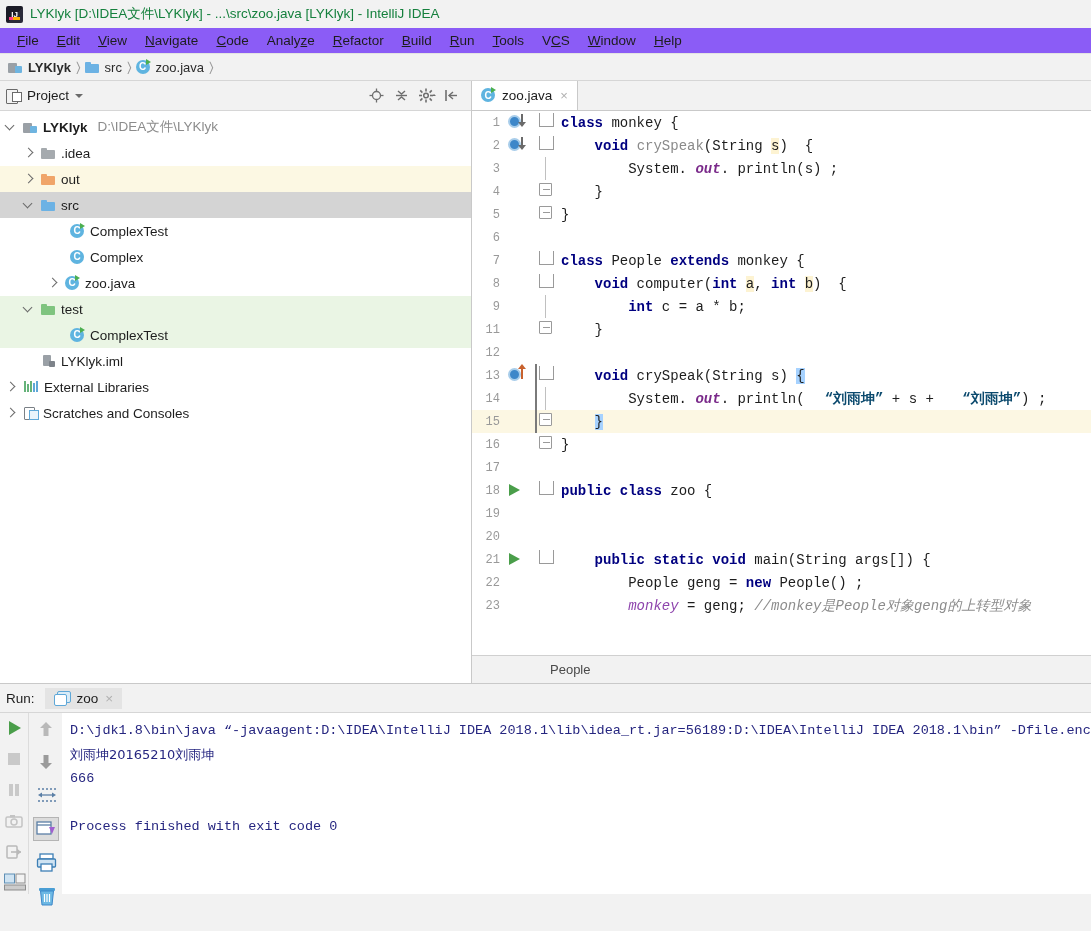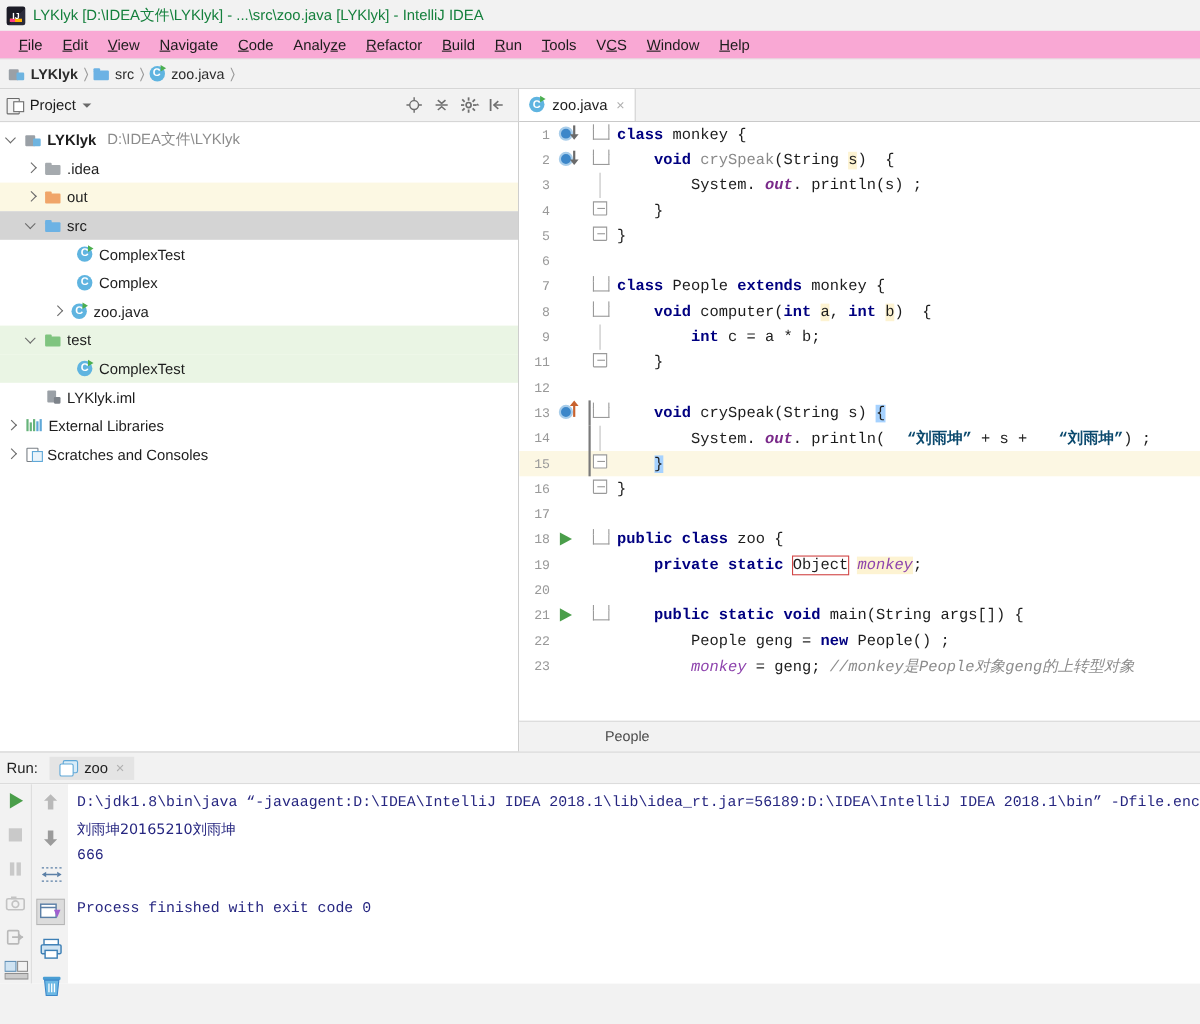--- a/index.html
+++ b/index.html
@@ -36,21 +36,21 @@
   .title-icon::after{
     content:"IJ"; position:absolute; inset:0; color:#fff; font-size:8px;
     font-weight:bold; display:flex; align-items:center; justify-content:center;
     font-family:"Liberation Sans",sans-serif;
   }
   .title-text { color:#15803d; font-size:13.5px; white-space:nowrap; }
 
   
   .menubar {
     height: 26px; display:flex; align-items:center; padding-left:8px;
-    background:#f9a8d4; border-bottom:1px solid #e3e3e3;
+    background:#8b5cf6; border-bottom:1px solid #e3e3e3;
   }
   .menu-item {
     padding: 2px 9px; font-size:13.5px; color:#1d1d1d; cursor:default;
     white-space:nowrap;
   }
   .menu-item u { text-decoration: underline; }
 
   
   .navbar {
     height: 27px; display:flex; align-items:center; padding-left:8px;
@@ -563,21 +563,20 @@
           <span class="fold-col">
               <i class="fold-up"></i>
             </span>
           <span class="code-text"><span class="kw">public class</span> zoo {</span>
         </div>
 
         <div class="row">
           <span class="gutter-num">19</span>
           <span class="gutter-mark"></span>
           <span class="fold-col"></span>
-          <span class="code-text">    <span class="kw">private static</span> <span class="errbox">Object</span> <span class="hlbox fld">monkey</span>;</span>
         </div>
 
         <div class="row">
           <span class="gutter-num">20</span>
           <span class="gutter-mark"></span>
           <span class="fold-col"></span>
           <span class="code-text"></span>
         </div>
 
         <div class="row">

